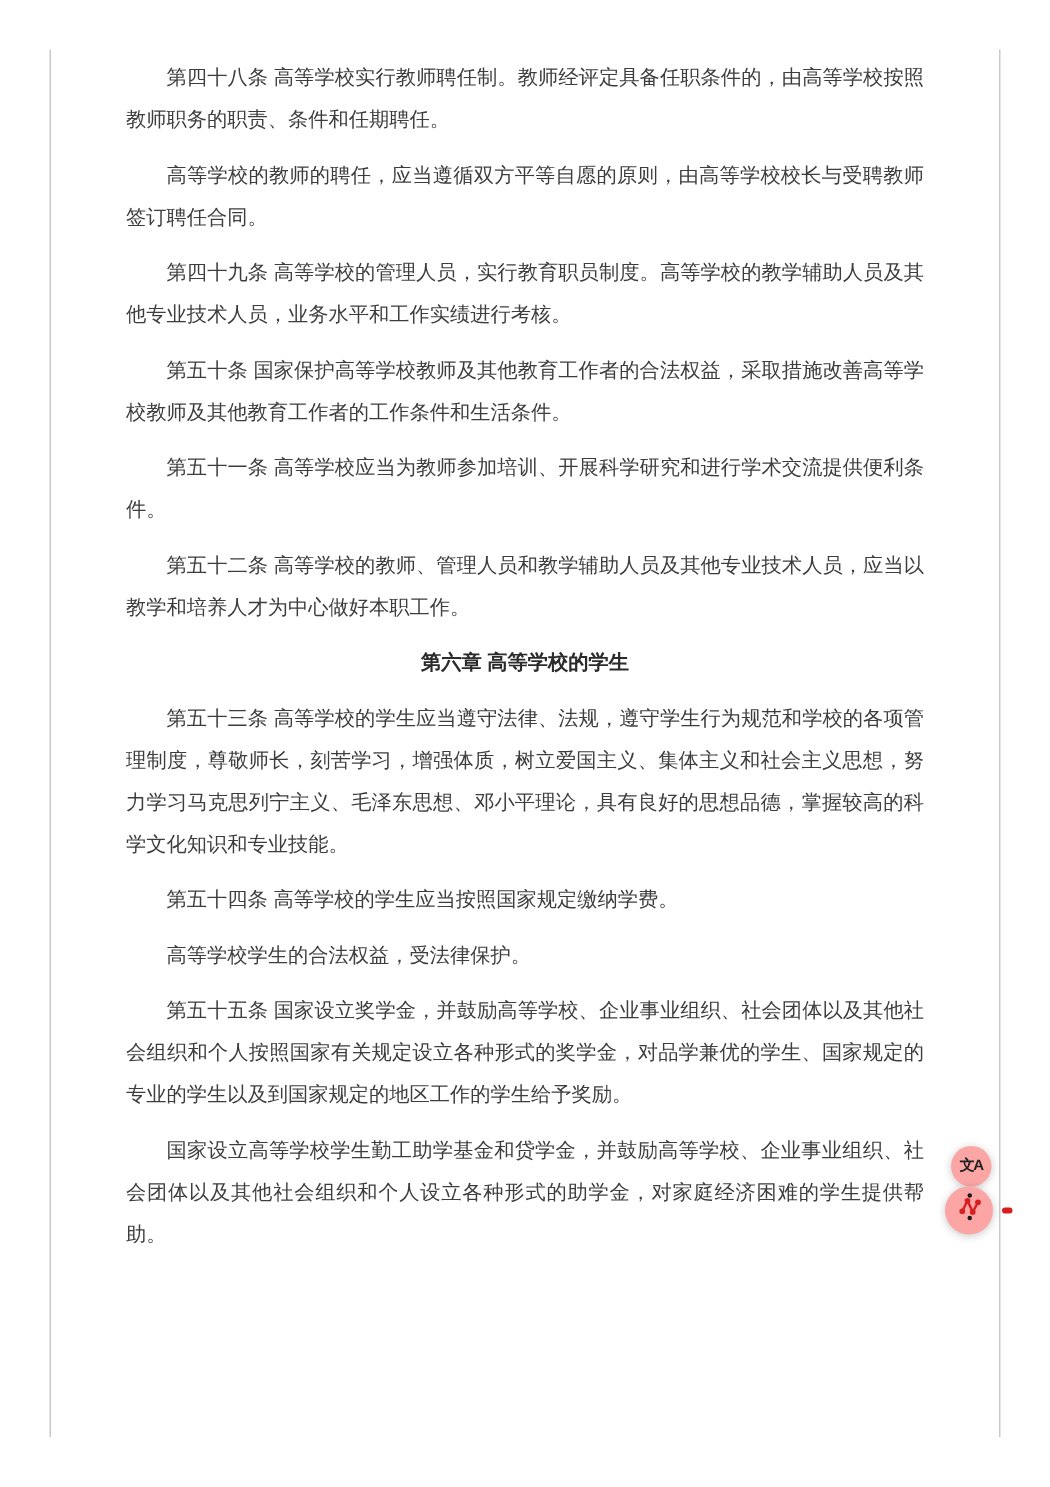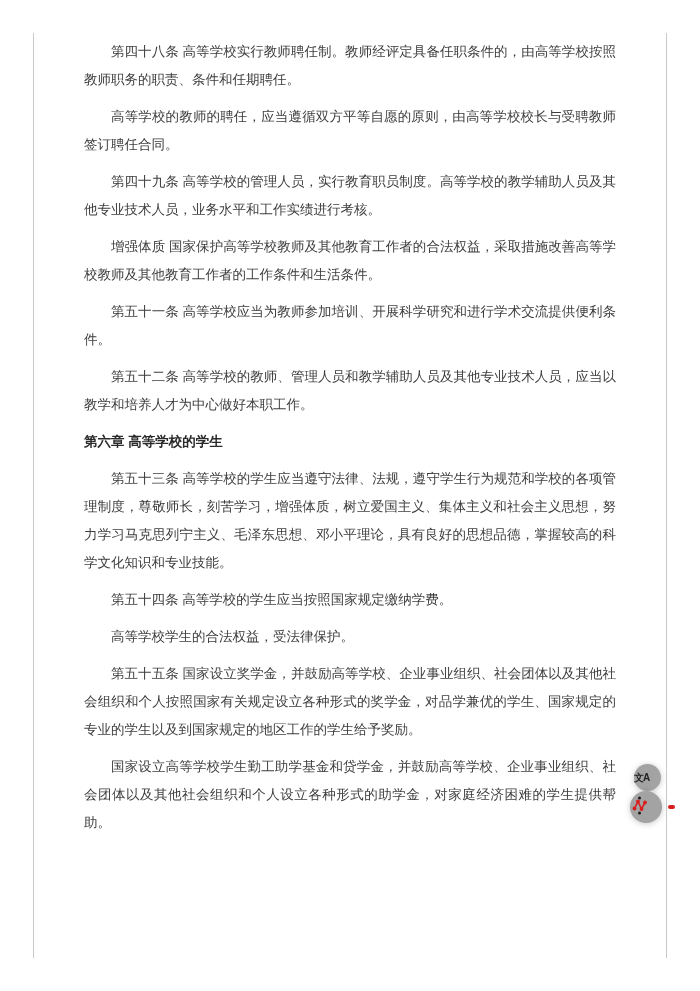--- a/index.html
+++ b/index.html
@@ -27,31 +27,33 @@
     line-height: 28px;
     color: #3d3d3d;
     text-align: justify;
     text-indent: 2em;
     margin: 9px 0;
   }
   .doc p:first-child { margin-top: 0; }
   .doc p.chapter {
     font-weight: bold;
     color: #2b2b2b;
+    text-align: center;
     text-indent: 0;
   }
 
   
   .fab {
     position: absolute;
-    background: #a3a3a3;
+    background: #fca5a5;
     border-radius: 50%;
     box-shadow: 0 1px 6px rgba(0,0,0,0.22);
     display: flex;
     align-items: center;
+    justify-content: center;
     z-index: 5;
     cursor: pointer;
   }
   .fab-translate {
     left: 634px; top: 764px;
     width: 27px; height: 27px;
   }
   .fab-translate .glyph {
     font-size: 10px;
     font-weight: bold;
@@ -75,21 +77,21 @@
 </head>
 <body>
 
 <div class="viewport">
 
   <div class="sheet">
     <div class="doc">
         <p>第四十八条 高等学校实行教师聘任制。教师经评定具备任职条件的，由高等学校按照教师职务的职责、条件和任期聘任。</p>
         <p>高等学校的教师的聘任，应当遵循双方平等自愿的原则，由高等学校校长与受聘教师签订聘任合同。</p>
         <p>第四十九条 高等学校的管理人员，实行教育职员制度。高等学校的教学辅助人员及其他专业技术人员，业务水平和工作实绩进行考核。</p>
-        <p>增强体质 国家保护高等学校教师及其他教育工作者的合法权益，采取措施改善高等学校教师及其他教育工作者的工作条件和生活条件。</p>
+        <p>第五十条 国家保护高等学校教师及其他教育工作者的合法权益，采取措施改善高等学校教师及其他教育工作者的工作条件和生活条件。</p>
         <p>第五十一条 高等学校应当为教师参加培训、开展科学研究和进行学术交流提供便利条件。</p>
         <p>第五十二条 高等学校的教师、管理人员和教学辅助人员及其他专业技术人员，应当以教学和培养人才为中心做好本职工作。</p>
         <p class="chapter">第六章 高等学校的学生</p>
         <p>第五十三条 高等学校的学生应当遵守法律、法规，遵守学生行为规范和学校的各项管理制度，尊敬师长，刻苦学习，增强体质，树立爱国主义、集体主义和社会主义思想，努力学习马克思列宁主义、毛泽东思想、邓小平理论，具有良好的思想品德，掌握较高的科学文化知识和专业技能。</p>
         <p>第五十四条 高等学校的学生应当按照国家规定缴纳学费。</p>
         <p>高等学校学生的合法权益，受法律保护。</p>
         <p>第五十五条 国家设立奖学金，并鼓励高等学校、企业事业组织、社会团体以及其他社会组织和个人按照国家有关规定设立各种形式的奖学金，对品学兼优的学生、国家规定的专业的学生以及到国家规定的地区工作的学生给予奖励。</p>
         <p>国家设立高等学校学生勤工助学基金和贷学金，并鼓励高等学校、企业事业组织、社会团体以及其他社会组织和个人设立各种形式的助学金，对家庭经济困难的学生提供帮助。</p>
       </div>
   </div>

